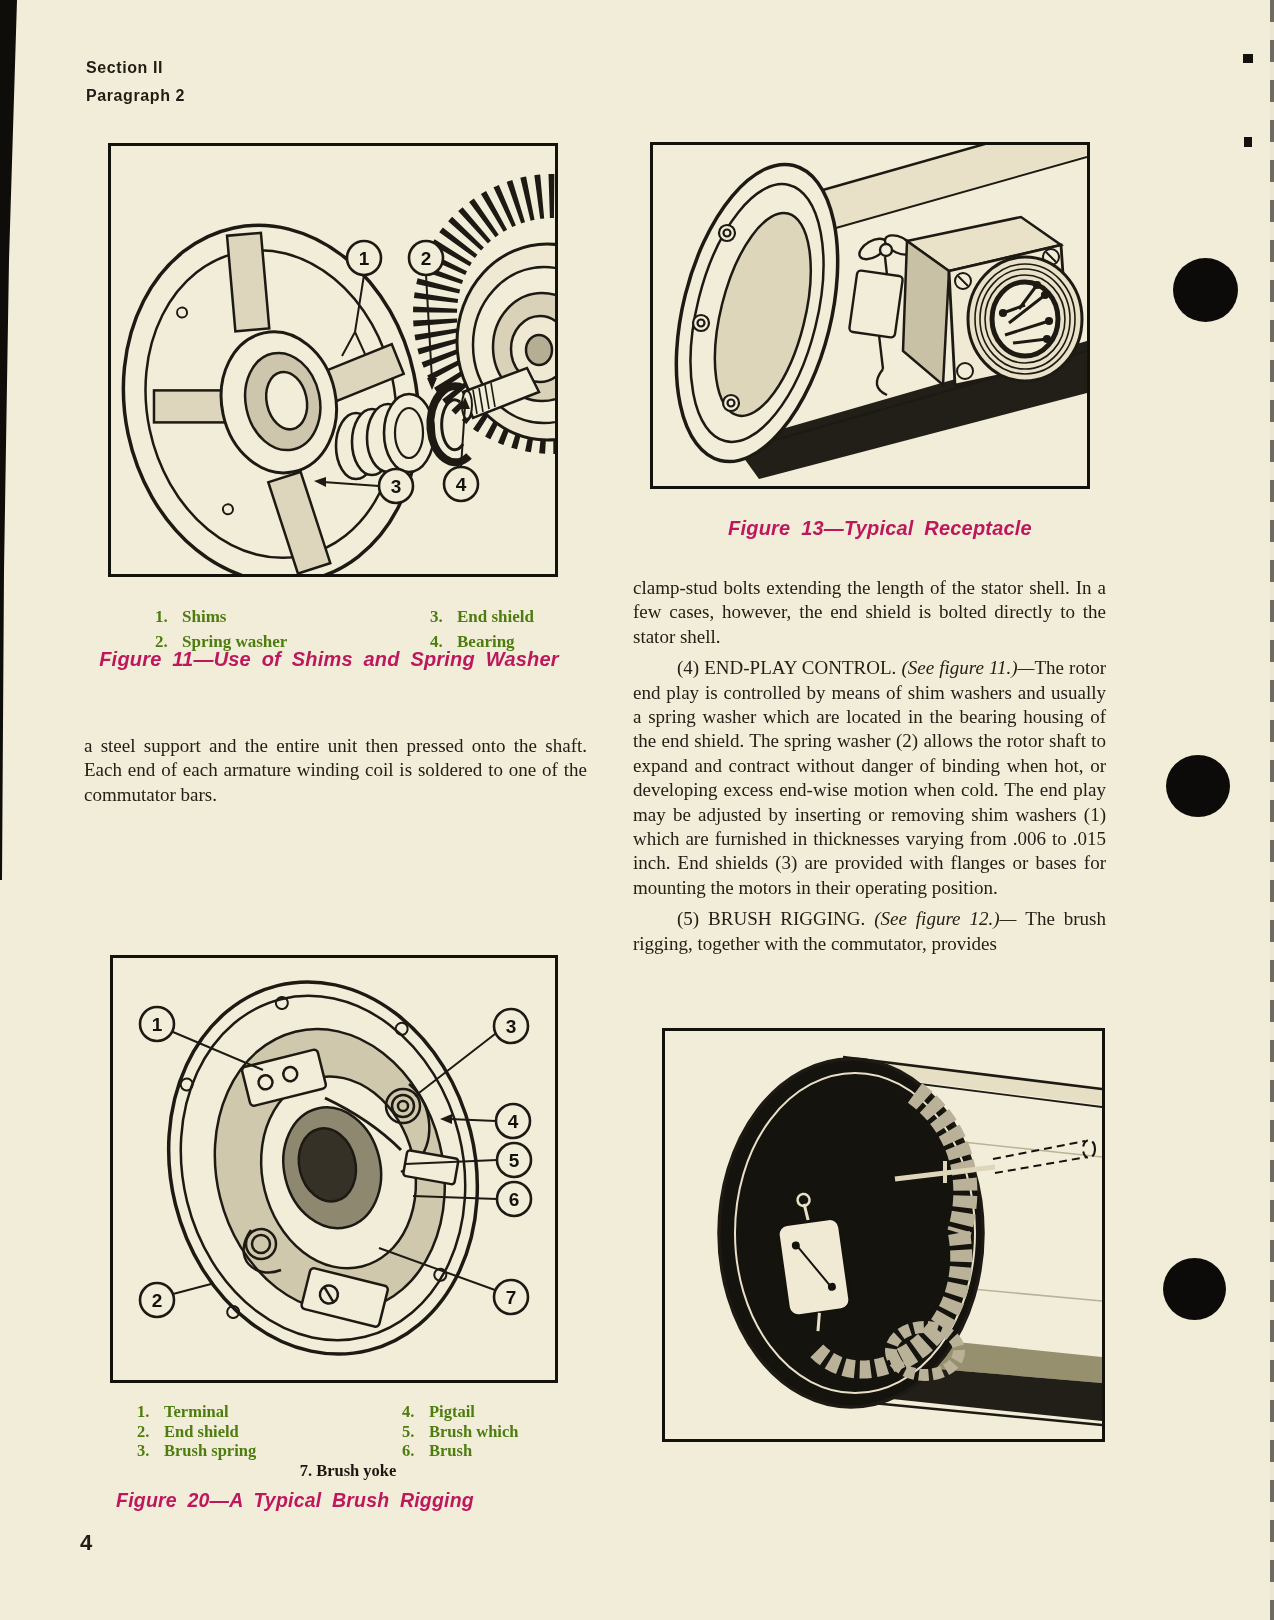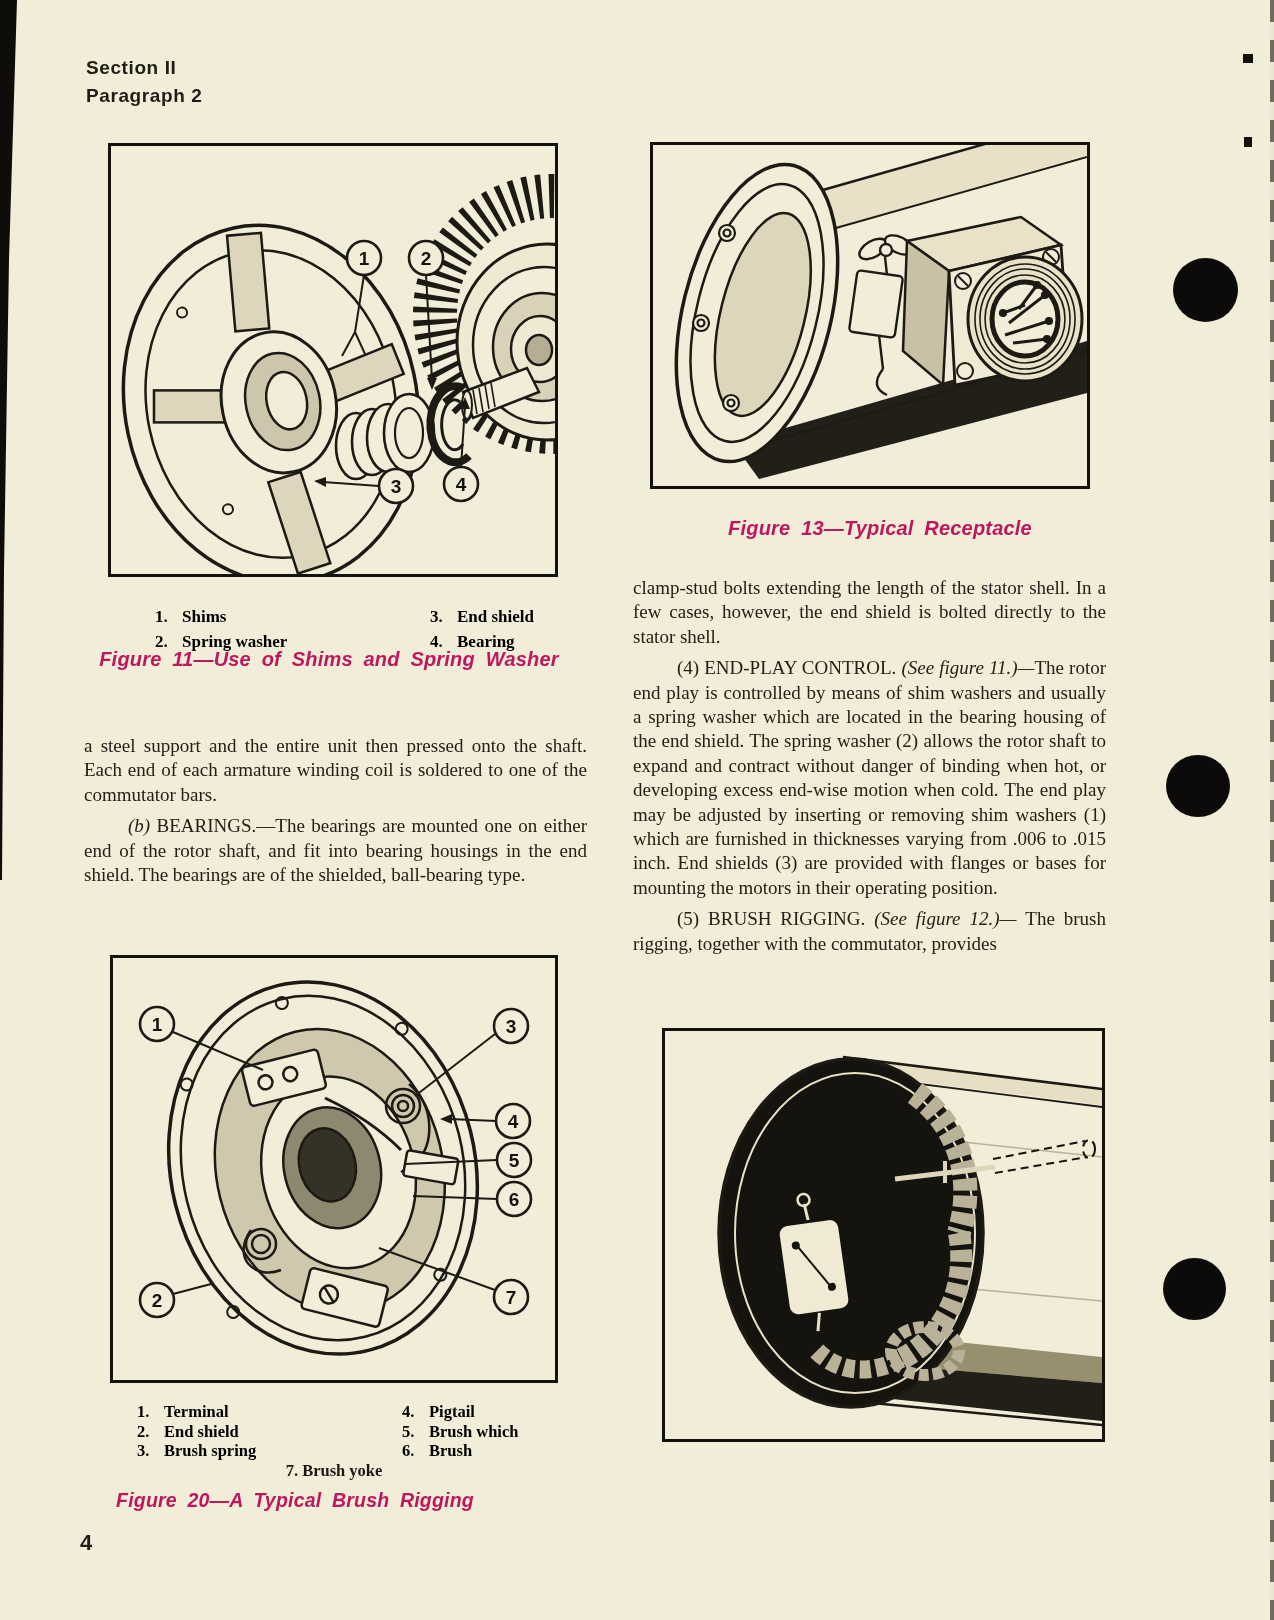--- a/index.html
+++ b/index.html
@@ -1,26 +1,26 @@
 <!DOCTYPE html>
 <html><head>
 <meta charset="utf-8">
 <style>
   html,body{margin:0;padding:0;background:#efead5;}
   .page{position:relative;width:1274px;height:1620px;background:#f2edd8;overflow:hidden;
         color:#201d15;font-family:"Liberation Serif",serif;}
   .hdr{position:absolute;font-family:"Liberation Sans",sans-serif;font-weight:700;
-       font-size:19px;letter-spacing:.6px;line-height:28px;white-space:nowrap;}
+       font-size:16px;letter-spacing:.6px;line-height:28px;white-space:nowrap;}
   .hdr-center{text-align:center;}
   .panel{position:absolute;border:3px solid #14120c;box-sizing:border-box;background:#f2edd8;overflow:hidden;}
   .panel svg{display:block;width:100%;height:100%;}
   .caption{position:absolute;font-family:"Liberation Sans",sans-serif;font-weight:700;font-style:italic;
            font-size:20px;text-align:center;letter-spacing:.2px;word-spacing:5px;white-space:nowrap;color:#be185d;}
   .caption.small{font-size:19.5px;}
-  .legend{position:absolute;font-weight:700;font-size:17px;line-height:25px;white-space:nowrap;color:#000000;}
+  .legend{position:absolute;font-weight:700;font-size:17px;line-height:25px;white-space:nowrap;color:#4d7c0f;}
   .legend .num{display:inline-block;min-width:27px;}
   .legend.tight{font-size:16.5px;line-height:19.5px;}
   .legend-center{position:absolute;font-weight:700;font-size:16.5px;text-align:center;white-space:nowrap;color:#1b1811;}
   .col{position:absolute;text-align:justify;font-size:19px;line-height:24.4px;color:#24201712;color:#242017;}
   .col p{margin:0 0 7px 0;}
   .col p.ind{text-indent:44px;}
   .it{font-style:italic;}
   .pageno{position:absolute;left:80px;top:1530px;font-family:"Liberation Sans",sans-serif;font-weight:700;font-size:22px;}
   .hole{position:absolute;background:#0c0b09;border-radius:50%;}
   .sq{position:absolute;background:#14120e;}
@@ -115,21 +115,20 @@
     <div><span class="num">2.</span><span>Spring washer</span></div>
   </div>
   <div class="legend" style="left:402px;top:604px;margin-left:28px;">
     <div><span class="num">3.</span><span>End shield</span></div>
     <div><span class="num">4.</span><span>Bearing</span></div>
   </div>
   <div class="caption" style="left:84px;top:648px;width:490px;">Figure 11—Use of Shims and Spring Washer</div>
 
   <div class="col" style="left:84px;top:706px;width:503px;margin-top:28px;">
     <p>a steel support and the entire unit then pressed onto the shaft. Each end of each armature winding coil is soldered to one of the commutator bars.</p>
-    <p class="ind"><span class="it">(b)</span><span> BEARINGS.—The bearings are mounted one on either end of the rotor shaft, and fit into bearing housings in the end shield. The bearings are of the shielded, ball-bearing type.</span></p>
   </div>
 
   <div class="panel" style="left:110px;top:955px;width:448px;height:428px;">
     <svg viewBox="0 0 442 422" preserveAspectRatio="none">
       <g transform="rotate(-14 210 210)">
         <ellipse cx="210" cy="210" rx="152" ry="188" fill="#f2edd8" stroke="#1d1a14" stroke-width="3.5"></ellipse>
         <ellipse cx="210" cy="210" rx="140" ry="174" fill="none" stroke="#1d1a14" stroke-width="2.5"></ellipse>
         <ellipse cx="216" cy="214" rx="113" ry="143" fill="#cfc8ad" stroke="#1d1a14" stroke-width="2.5"></ellipse>
         <ellipse cx="224" cy="218" rx="76" ry="97" fill="#f2edd8" stroke="#1d1a14" stroke-width="2.5"></ellipse>
         <ellipse cx="219" cy="212" rx="48" ry="61" fill="#8f8871" stroke="#1d1a14" stroke-width="2.5"></ellipse>
@@ -197,21 +196,21 @@
   <div class="legend tight" style="left:137px;top:1402px;">
     <div><span class="num">1.</span><span>Terminal</span></div>
     <div><span class="num">2.</span><span>End shield</span></div>
     <div><span class="num">3.</span><span>Brush spring</span></div>
   </div>
   <div class="legend tight" style="left:402px;top:1402px;">
     <div><span class="num">4.</span><span>Pigtail</span></div>
     <div><span class="num">5.</span><span>Brush which</span></div>
     <div><span class="num">6.</span><span>Brush</span></div>
   </div>
-  <div class="legend-center" style="left:110px;top:1461px;width:448px;">
+  <div class="legend-center" style="left:124px;top:1461px;width:448px;">
     <span class="num">7.</span>&nbsp;<span>Brush yoke</span>
   </div>
   <div class="caption small" style="left:70px;top:1489px;width:450px;">Figure 20—A Typical Brush Rigging</div>
 
   <div class="pageno">4</div>
 
   <div class="panel" style="left:650px;top:142px;width:440px;height:347px;">
     <svg viewBox="0 0 434 341" preserveAspectRatio="none">
 
       <polygon points="124,58 434,-32 434,10 144,94" fill="#e8e1c7"></polygon>

